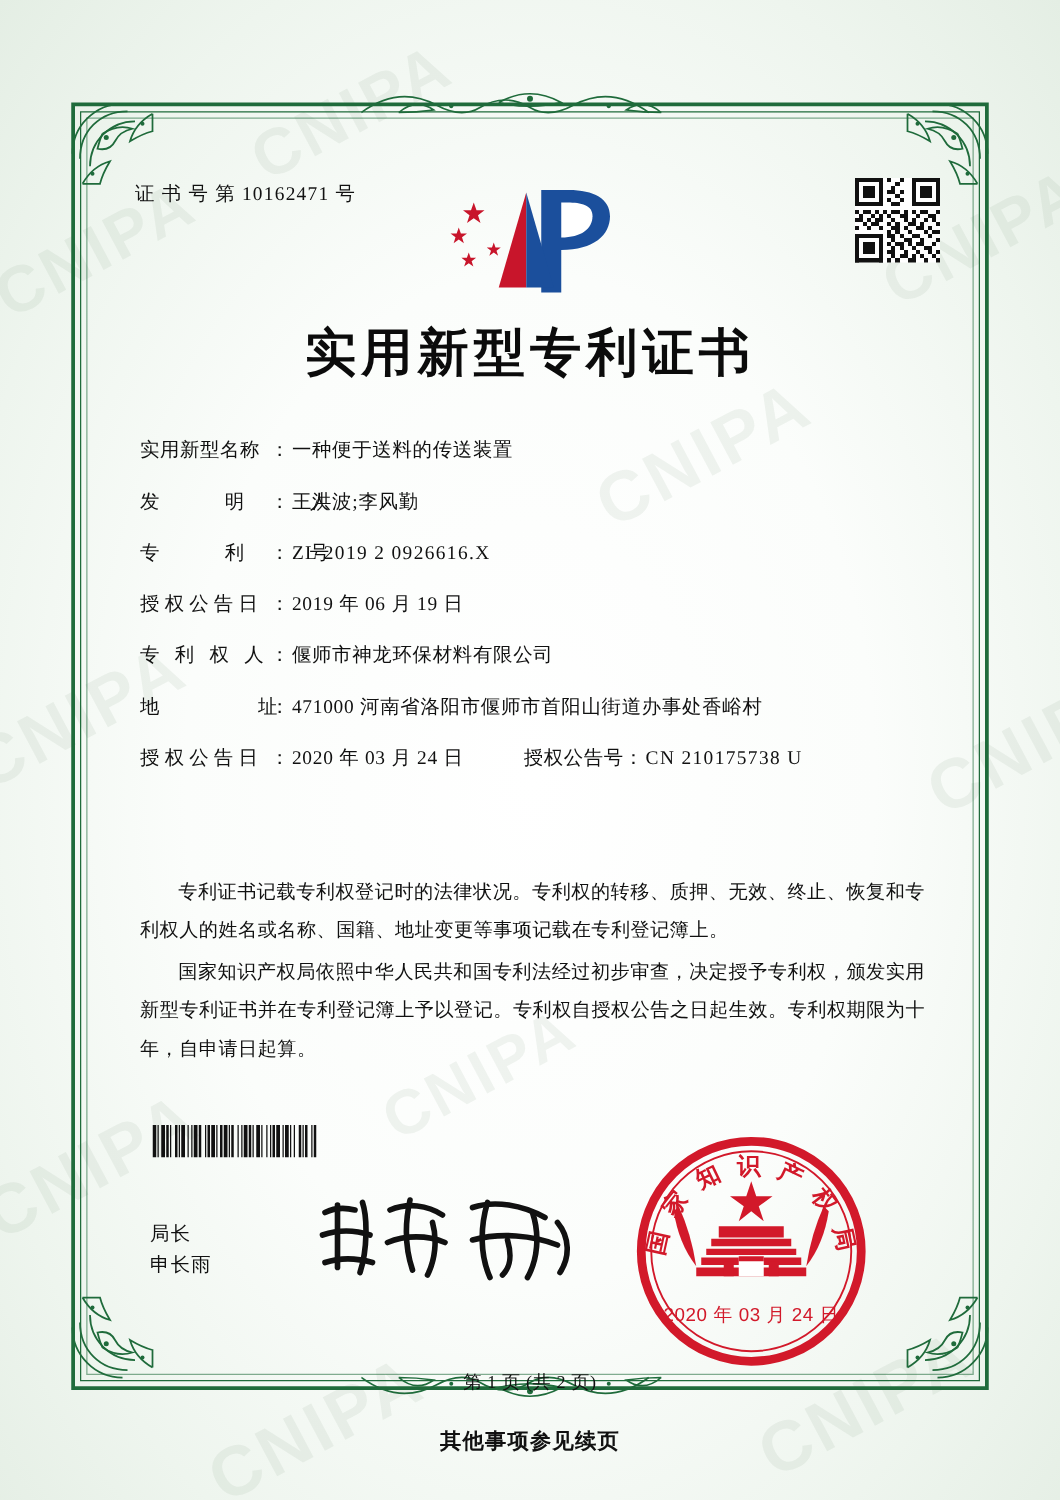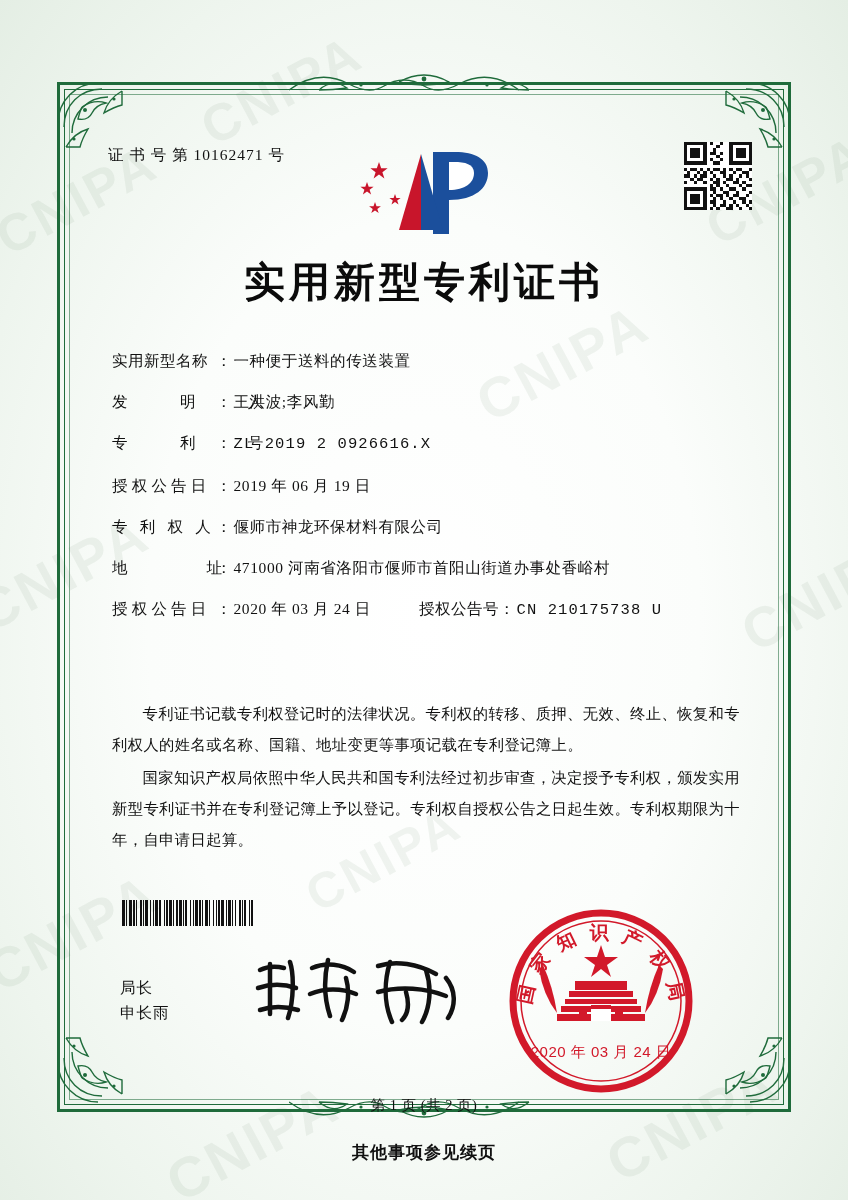--- a/index.html
+++ b/index.html
@@ -141,21 +141,21 @@
   .field-label {
     width: 104px;
     flex: 0 0 104px;
     letter-spacing: 0.5px;
     white-space: nowrap;
   }
   .field-label.sp5  { letter-spacing: 11px; }
   .field-label.sp3  { letter-spacing: 4.2px; }
   .field-colon { margin-right: 2px; }
   .field-value { letter-spacing: 0.6px; }
-  .field-value.mono { font-family: Liberation Mono, monospace; letter-spacing: 1.1px; }
+  .field-value.mono { font-family: Liberation Serif, serif; letter-spacing: 1.1px; }
 
   .field-row-2col { display: flex; align-items: baseline; margin-top: 12px; }
   .second-label {
     margin-left: 48px;
     white-space: nowrap;
     letter-spacing: 0.5px;
   }
 
   .paras {
     position: absolute;

